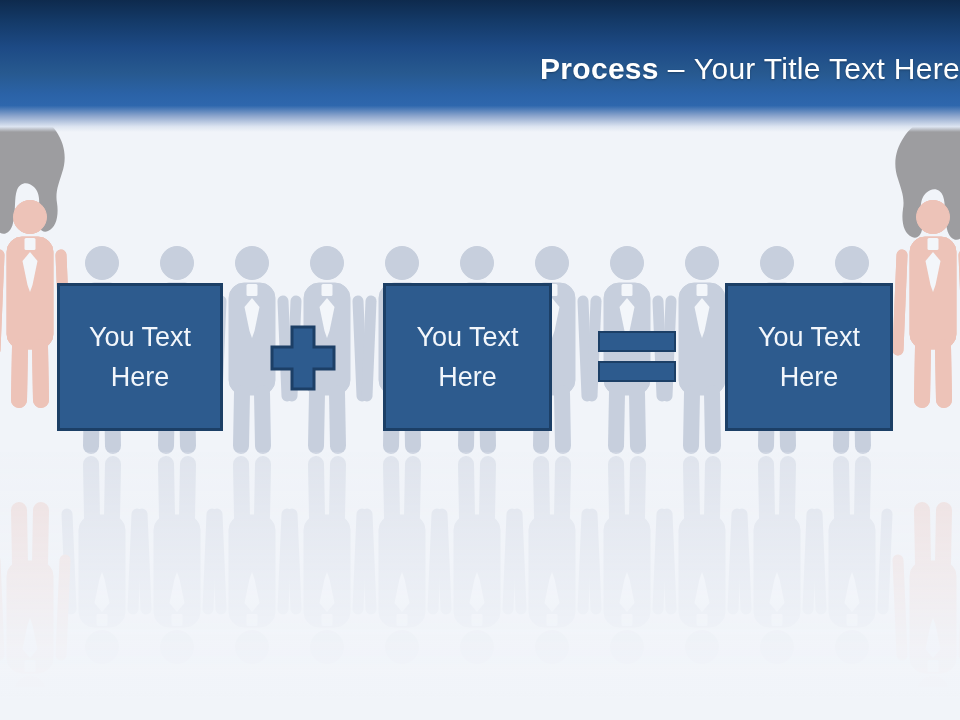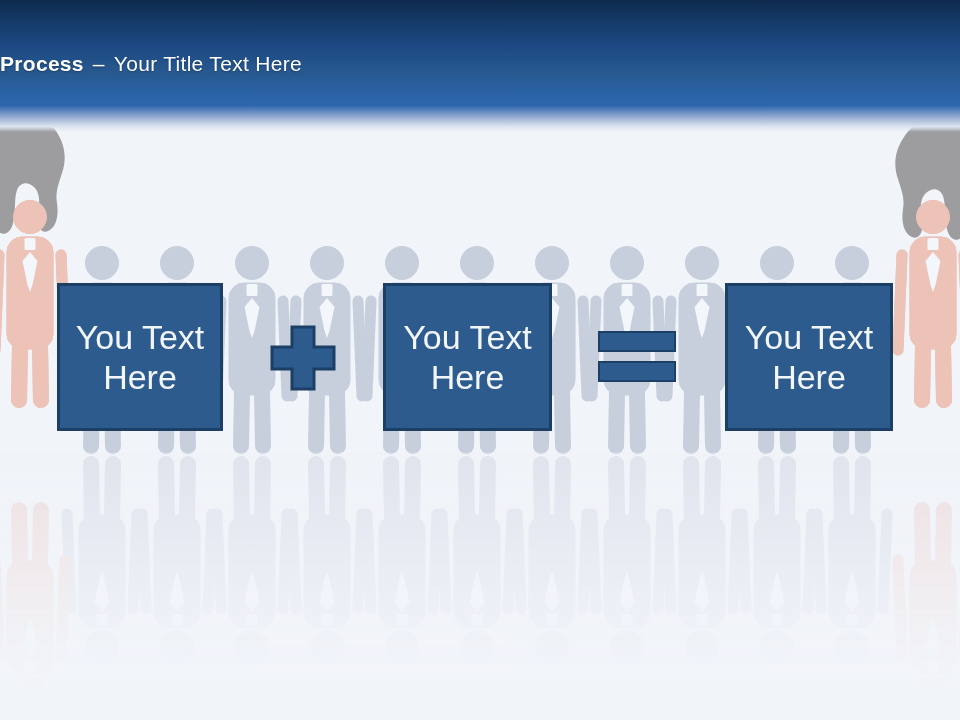--- a/index.html
+++ b/index.html
@@ -49,23 +49,23 @@
       #27598f 55%,
       #2b63a8 72%,
       #2e67ad 80%,
       #8ea6cd 88%,
       #dde5f1 96%,
       rgba(241,244,249,0) 100%);
   }
   .title {
     margin: 0;
     padding-top: 52px;
-    text-align: left;
+    text-align: right;
     color: #ffffff;
-    font-size: 21px;
+    font-size: 30px;
     font-weight: 400;
     letter-spacing: 0.3px;
     text-shadow: 0 1px 2px rgba(0,0,0,0.28);
     cursor: default;
   }
   .title .kw { font-weight: 700; }
   .title .sep { margin: 0 9px; }
 
   
   .pbox {
@@ -74,21 +74,21 @@
     height: 148px;
     background: #2d5b8e;
     border: 3px solid #1c3f66;
     box-sizing: border-box;
     z-index: 10;
     display: flex; align-items: center; justify-content: center;
     text-align: center;
   }
   .pbox .blabel {
     color: #f2f6fb;
-    font-size: 34px;
+    font-size: 27px;
     line-height: 40px;
     padding: 0 14px;
   }
   .box1 { left: 57px;  width: 166px; }
   .box2 { left: 383px; width: 169px; }
   .box3 { left: 725px; width: 168px; }
 
   
   .op { position: absolute; z-index: 10; }
   .plus-wrap { left: 267px; top: 322px; width: 72px; height: 72px; }

